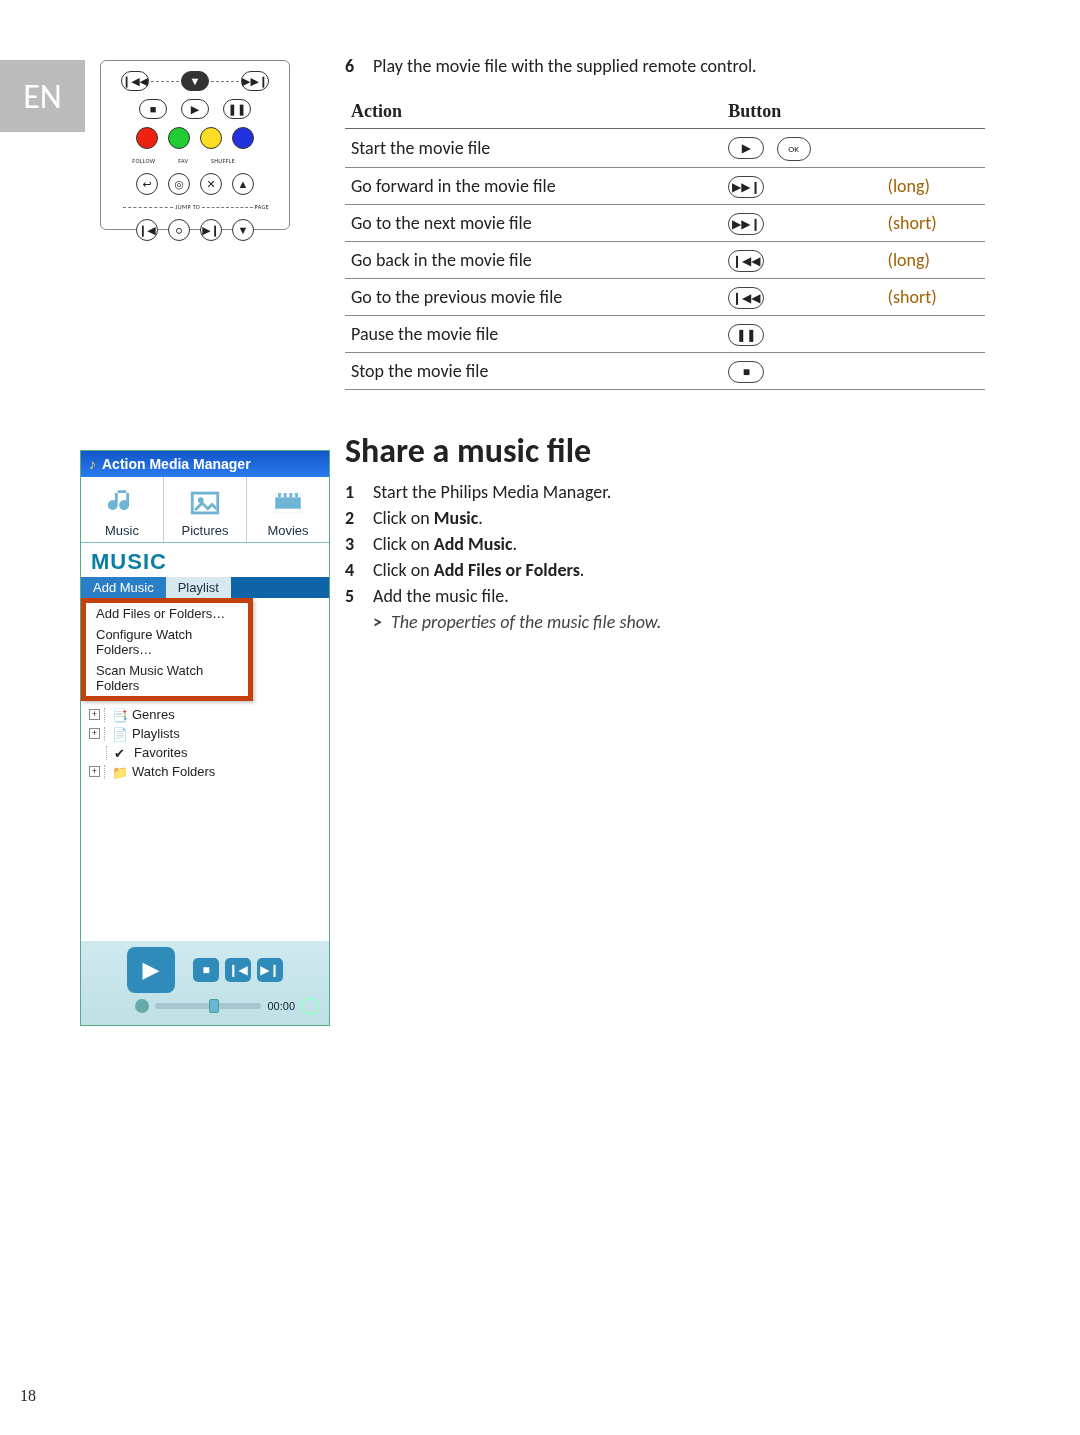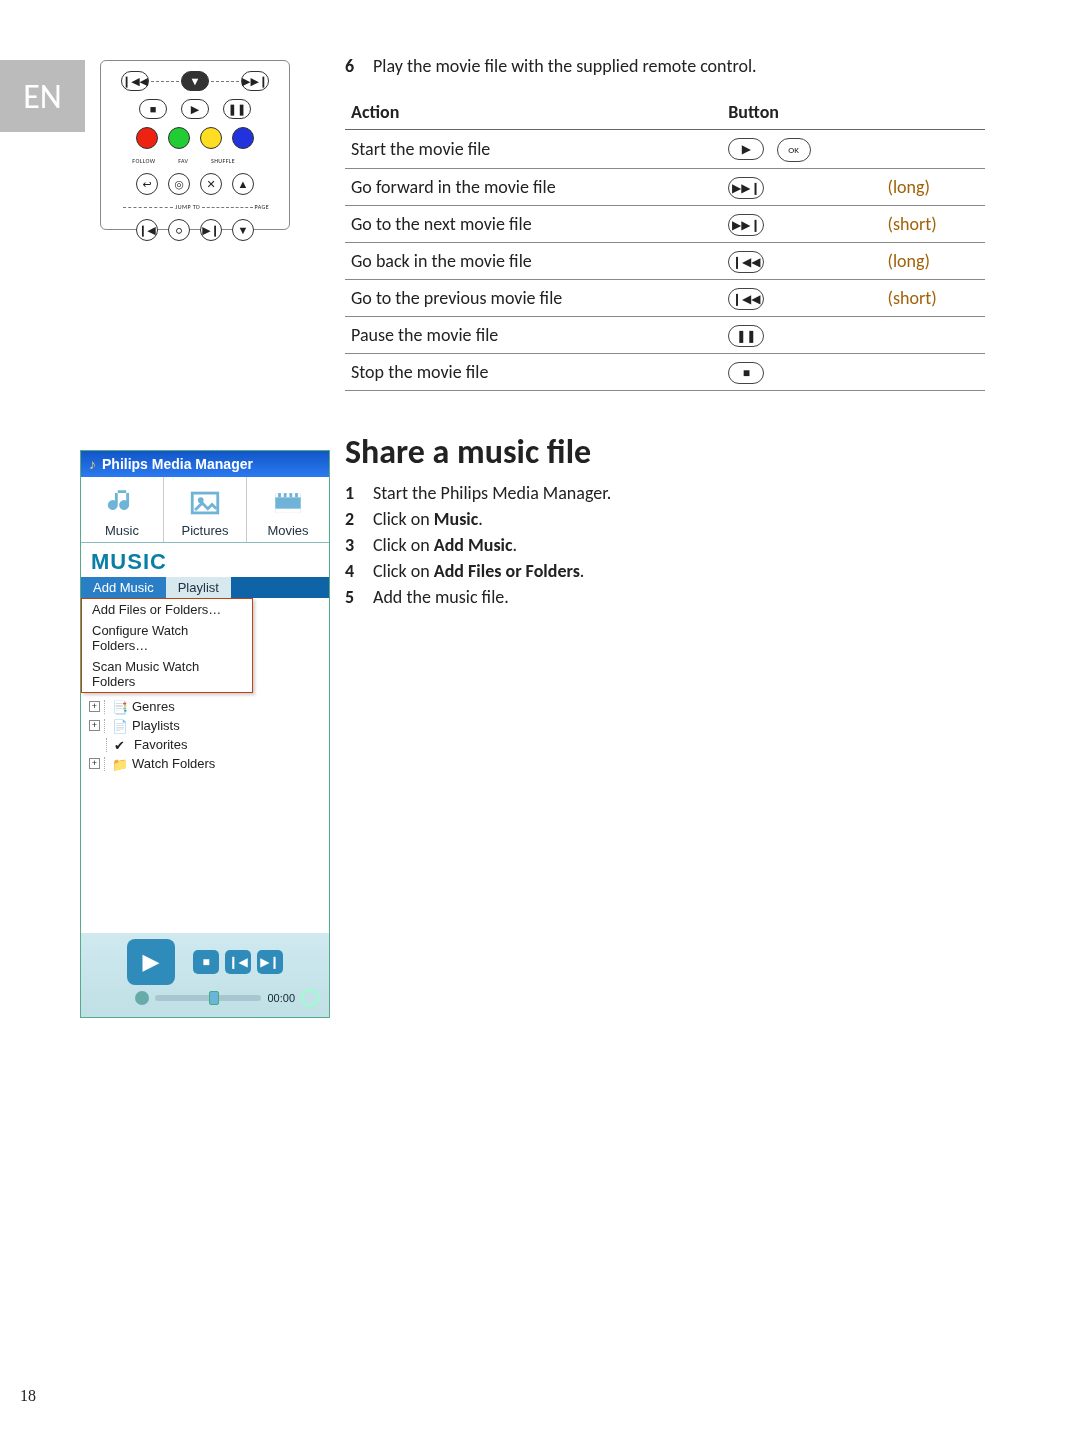--- a/index.html
+++ b/index.html
@@ -57,21 +57,21 @@
     width: 100%;
     border-collapse: collapse;
   }
   table.actions th, table.actions td {
     text-align: left;
     padding: 6px 6px;
     border-bottom: 1px solid #888;
     vertical-align: middle;
     font-weight: 400;
   }
-  table.actions th { font-weight: 700; border-bottom: 1.5px solid #666; }
+  table.actions th { font-weight: 700; border-bottom: 1.5px solid #666; font-family: Liberation Serif, serif; }
   .btnicon {
     display: inline-flex; align-items: center; justify-content: center;
     width: 36px; height: 22px;
     border: 1.5px solid #444; border-radius: 12px;
     font-size: 12px; background: #fff;
   }
   .btnicon.sm { width: 34px; height: 24px; font-size: 9px; }
   .muted-col { color: #a16207; }
 
   h2.section-title {
@@ -129,21 +129,21 @@
   .pmm-subtabs { display: flex; background: #0f64a8; }
   .pmm-subtab {
     padding: 3px 12px;
     color: #fff;
     font-size: 13px;
   }
   .pmm-subtab.active { background: #2a7ec6; }
   .pmm-subtab.inactive { background: #d8e8ef; color: #234; }
   .pmm-menu {
     background: #fff;
-    border: 1px solid #c2410c;
+    border: 5px solid #c2410c;
     margin: 0;
     width: 172px;
     position: relative;
     box-shadow: 2px 2px 3px rgba(0,0,0,0.2);
   }
   .pmm-menu div { padding: 3px 10px; }
   .pmm-tree {
     padding: 4px 6px 6px 6px;
     min-height: 240px;
     background: #fff;
@@ -297,26 +297,30 @@
       <li>
         <span class="num">4</span>
         <span>Click on <span class="bold">Add Files or Folders</span>.</span>
       </li>
       <li>
         <span class="num">5</span>
         <span>Add the music file.</span>
       </li>
     </ol>
 
+  <div class="result-line">
+    <span class="gt">&gt;</span>
+    <span>The properties of the music file show.</span>
+  </div>
 </div>
 
 <div class="pmm">
   <div class="pmm-title">
     <span style="color:#ffd54a;">♪</span>
-    <span>Philips Media Manager</span>
+    <span>Action Media Manager</span>
   </div>
   <div class="pmm-tabs" id="pmm-tabs">
       <div class="pmm-tab">
         <div class="ticon">
           <svg viewBox="0 0 24 24">
             <path fill="#6fb4d6" d="M9 3v10.5a3.5 3.5 0 1 1-2-3.2V5h10v8.5a3.5 3.5 0 1 1-2-3.2V3H9z"></path>
           </svg>
         </div>
         <div class="tlabel">Music</div>
       </div>

